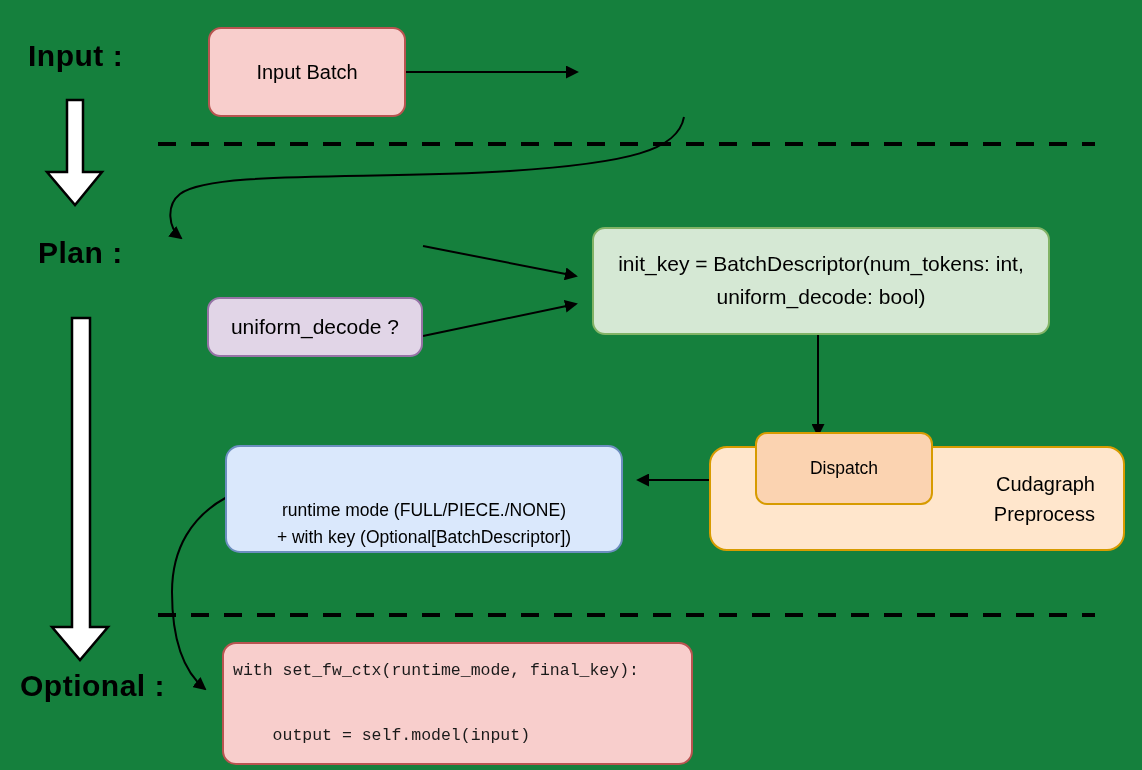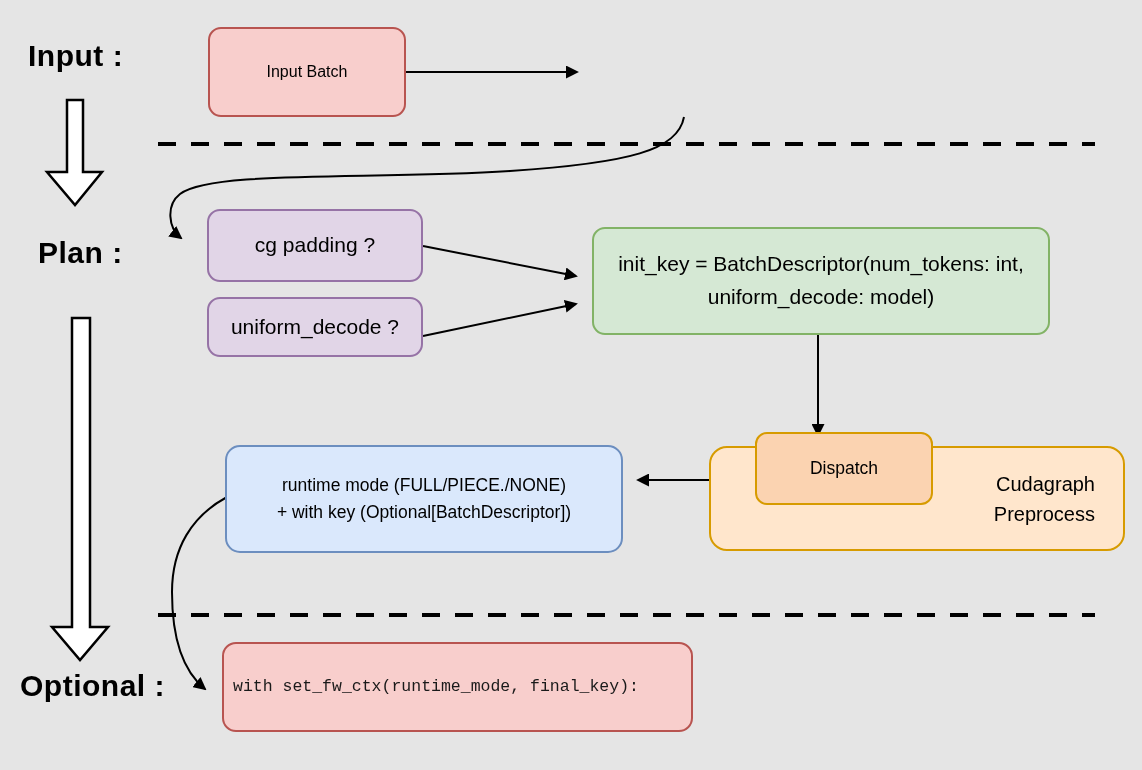--- a/index.html
+++ b/index.html
@@ -1,44 +1,44 @@
 <!DOCTYPE html>
 <html><head>
 <meta charset="utf-8">
 <style>
   html,body{margin:0;padding:0;background:#ffffff;}
   #canvas{
     position:relative;
     width:1142px;height:770px;
-    background:#e5e5e5;
+    background:#15803d;
     font-family:"Liberation Sans", sans-serif;
     overflow:hidden;
   }
   #wires{position:absolute;left:0;top:0;width:1142px;height:770px;z-index:1;}
   .stage-label{
     position:absolute;z-index:3;
     font-size:30px;font-weight:bold;color:#000000;
     white-space:nowrap;letter-spacing:0.5px;
   }
   .node{
     position:absolute;z-index:2;box-sizing:border-box;
     border:2px solid #000;border-radius:13px;
     display:flex;flex-direction:column;align-items:center;justify-content:center;
     text-align:center;color:#000000;line-height:1.35;
   }
   .node span{display:block;}
-  .n-input-batch{left:208px;top:27px;width:198px;height:90px;background:#f8cecc;border-color:#b85450;font-size:16px;}
+  .n-input-batch{left:208px;top:27px;width:198px;height:90px;background:#f8cecc;border-color:#b85450;font-size:20px;}
   .n-preprocess{left:585px;top:27px;width:198px;height:90px;background:#fff2cc;border-color:#d6b656;font-size:20px;}
   .n-cg-padding{left:207px;top:209px;width:216px;height:73px;background:#e1d5e7;border-color:#9673a6;font-size:21px;}
   .n-uniform-decode{left:207px;top:297px;width:216px;height:60px;background:#e1d5e7;border-color:#9673a6;font-size:21px;}
   .n-init-key{left:592px;top:227px;width:458px;height:108px;background:#d5e8d4;border-color:#82b366;font-size:21px;line-height:1.55;}
-  .n-runtime-mode{left:225px;top:445px;width:398px;height:108px;background:#dae8fc;border-color:#6c8ebf;font-size:17.5px;border-radius:15px;line-height:1.55;}
+  .n-runtime-mode{left:225px;top:445px;width:398px;height:108px;background:#dae8fc;border-color:#6c8ebf;font-size:17.5px;border-radius:15px;line-height:1.55;justify-content:flex-end;}
   .n-cudagraph{left:709px;top:446px;width:416px;height:105px;background:#ffe6cc;border-color:#d79b00;border-radius:18px;font-size:20px;align-items:flex-end;justify-content:center;padding-right:28px;line-height:1.5;}
   .n-dispatch{left:755px;top:432px;width:178px;height:73px;background:#fbd3b1;border-color:#d79b00;border-radius:12px;font-size:17.5px;z-index:3;}
-  .n-execute-code{left:222px;top:642px;width:471px;height:90px;background:#f8cecc;border-color:#b85450;border-radius:14px;
+  .n-execute-code{left:222px;top:642px;width:471px;height:123px;background:#f8cecc;border-color:#b85450;border-radius:14px;
     font-family:"Liberation Mono","DejaVu Sans Mono",monospace;font-size:16.5px;color:#1a1a1a;
     align-items:flex-start;justify-content:center;text-align:left;padding-left:9px;line-height:1.75;gap:36px;}
   .n-execute-code span{white-space:pre;}
 </style>
 </head>
 <body>
 
 <div id="canvas">
 
   <svg id="wires" viewBox="0 0 1142 770" xmlns="http://www.w3.org/2000/svg">
@@ -66,44 +66,42 @@
 
   <div class="stage-label" style="left:28px;top:39px;">Input :</div>
   <div class="stage-label" style="left:38px;top:236px;text-align:center;">Plan :</div>
   <div class="stage-label" style="left:20px;top:669px;">Optional :</div>
 
   <div class="node n-input-batch">
     <span>Input Batch</span>
   </div>
 
 
-  <div class="node n-cg-padding">
-    <span>cg padding ?</span>
-  </div>
 
   <div class="node n-uniform-decode">
     <span>uniform_decode ?</span>
   </div>
 
   <div class="node n-init-key">
     <span>init_key = BatchDescriptor(num_tokens: int,</span>
-    <span>uniform_decode: model)</span>
+    <span>uniform_decode: bool)</span>
   </div>
 
   <div class="node n-runtime-mode">
     <span>runtime mode (FULL/PIECE./NONE)</span>
     <span>+ with key (Optional[BatchDescriptor])</span>
   </div>
 
   <div class="node n-cudagraph">
     <span>Cudagraph</span>
     <span>Preprocess</span>
   </div>
 
   <div class="node n-dispatch">
     <span>Dispatch</span>
   </div>
 
   <div class="node n-execute-code">
     <span>with set_fw_ctx(runtime_mode, final_key):</span>
+    <span>    output = self.model(input)</span>
   </div>
 
 </div>
 
 </body></html>

